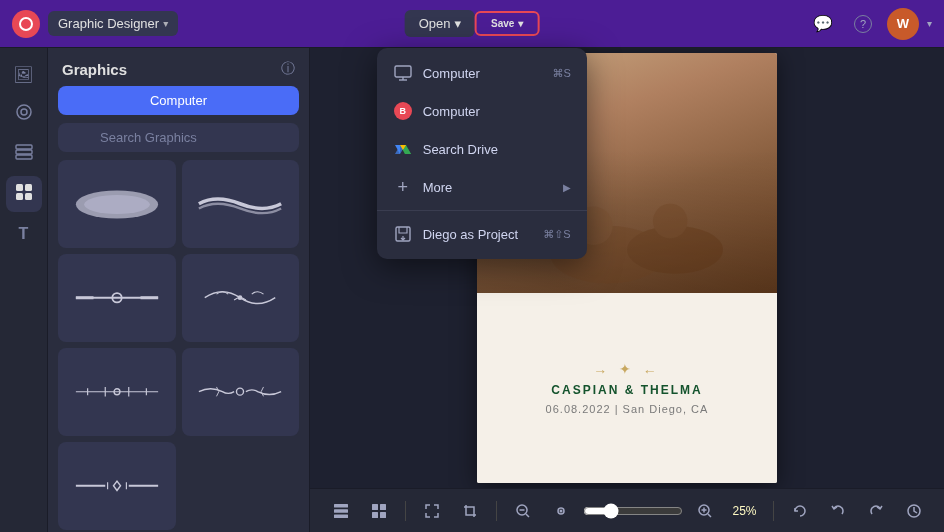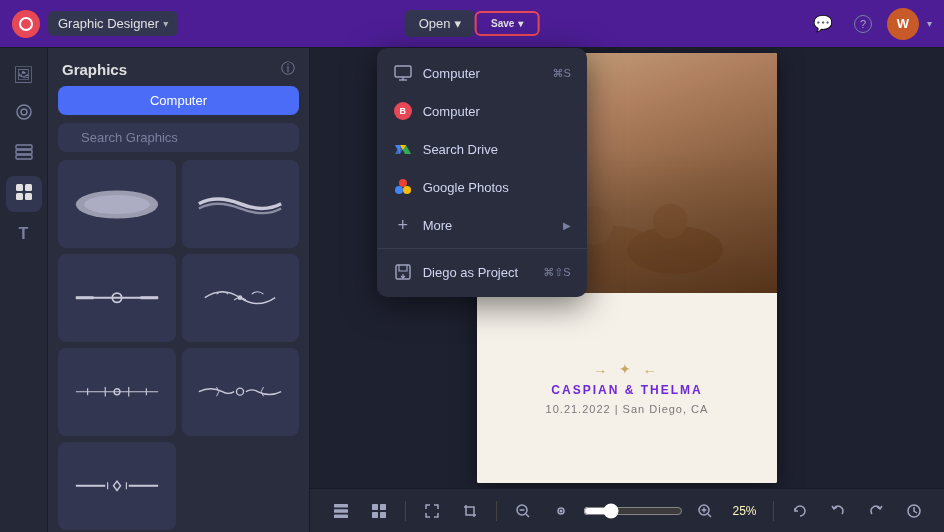--- a/index.html
+++ b/index.html
@@ -211,21 +211,21 @@
       cursor: pointer;
     }
     .search-row {
       padding: 0 10px 8px;
     }
     .search-box {
       width: 100%;
       background: #333650;
       border: none;
       border-radius: 8px;
-      padding: 7px 10px 7px 23px;
+      padding: 7px 10px 7px 42px;
       color: #c0c5e0;
       font-size: 13px;
       position: relative;
     }
     .search-wrapper {
       position: relative;
     }
     .search-wrapper .search-icon-inner {
       position: absolute;
       left: 9px;
@@ -317,21 +317,21 @@
       font-style: italic;
       letter-spacing: 1px;
     }
     .divider-ornament {
       color: #c8a860;
       font-size: 14px;
       letter-spacing: 4px;
     }
     .names-text {
       font-size: 12px;
-      color: #6d28d9;
+      color: #14532d;
       letter-spacing: 2px;
       font-weight: 600;
       text-transform: uppercase;
     }
     .date-location-text {
       font-size: 11px;
       color: #7a7a7a;
       letter-spacing: 1px;
     }
 
@@ -596,21 +596,21 @@
           <svg style="position:absolute;bottom:0;left:0;width:100%;height:80%;opacity:0.3" viewBox="0 0 300 200" fill="none">
             <ellipse cx="130" cy="160" rx="60" ry="30" fill="#6a4020"></ellipse>
             <ellipse cx="200" cy="155" rx="50" ry="25" fill="#5a3010"></ellipse>
             <circle cx="115" cy="130" r="20" fill="#7a5030"></circle>
             <circle cx="195" cy="125" r="18" fill="#6a4020"></circle>
           </svg>
         </div>
         <div class="card-text-area">
           <div class="divider-ornament">→ ✦ ←</div>
           <div class="names-text">CASPIAN &amp; THELMA</div>
-          <div class="date-location-text">10.21.2022 | San Diego, CA</div>
+          <div class="date-location-text">06.08.2022 | San Diego, CA</div>
         </div>
       </div>
     </div>
 
     <div class="bottom-toolbar">
 
       <button class="toolbar-btn">
         <svg width="16" height="16" viewBox="0 0 16 16" fill="none">
           <rect x="1" y="1" width="14" height="3.5" rx="0.5" fill="#a0a5c0"></rect>
           <rect x="1" y="6.2" width="14" height="3.5" rx="0.5" fill="#a0a5c0"></rect>
@@ -719,30 +719,20 @@
             <path d="M6,14 L1,5 L6,5 Z" fill="#4285f4"></path>
             <path d="M6,5 L12,5 L17,14 L11,14 Z" fill="#34a853"></path>
             <path d="M1,14 L6,14 L9,9 L6,5 Z" fill="#4285f4" opacity="0.7"></path>
             <path d="M6,5 L12,5 L9,10 Z" fill="#fbbc04"></path>
             <path d="M11,14 L17,14 L14,9 L9,9 Z" fill="#34a853" opacity="0.7"></path>
           </svg>
         </span>
         <span>Search Drive</span>
       </div>
 
-      <div class="menu-item">
-        <span class="menu-icon">
-          <svg width="18" height="18" viewBox="0 0 18 18">
-            <circle cx="9" cy="5" r="4" fill="#ea4335"></circle>
-            <circle cx="13" cy="12" r="4" fill="#fbbc04"></circle>
-            <circle cx="5" cy="12" r="4" fill="#4285f4"></circle>
-          </svg>
-        </span>
-        <span>Google Photos</span>
-      </div>
 
       <div class="menu-item">
         <span class="menu-icon" style="color:#a0a5c0;font-size:18px;">+</span>
         <span>More</span>
         <span class="chevron-right">▶</span>
       </div>
       <div class="menu-divider"></div>
 
       <div class="menu-item">
         <span class="menu-icon">

